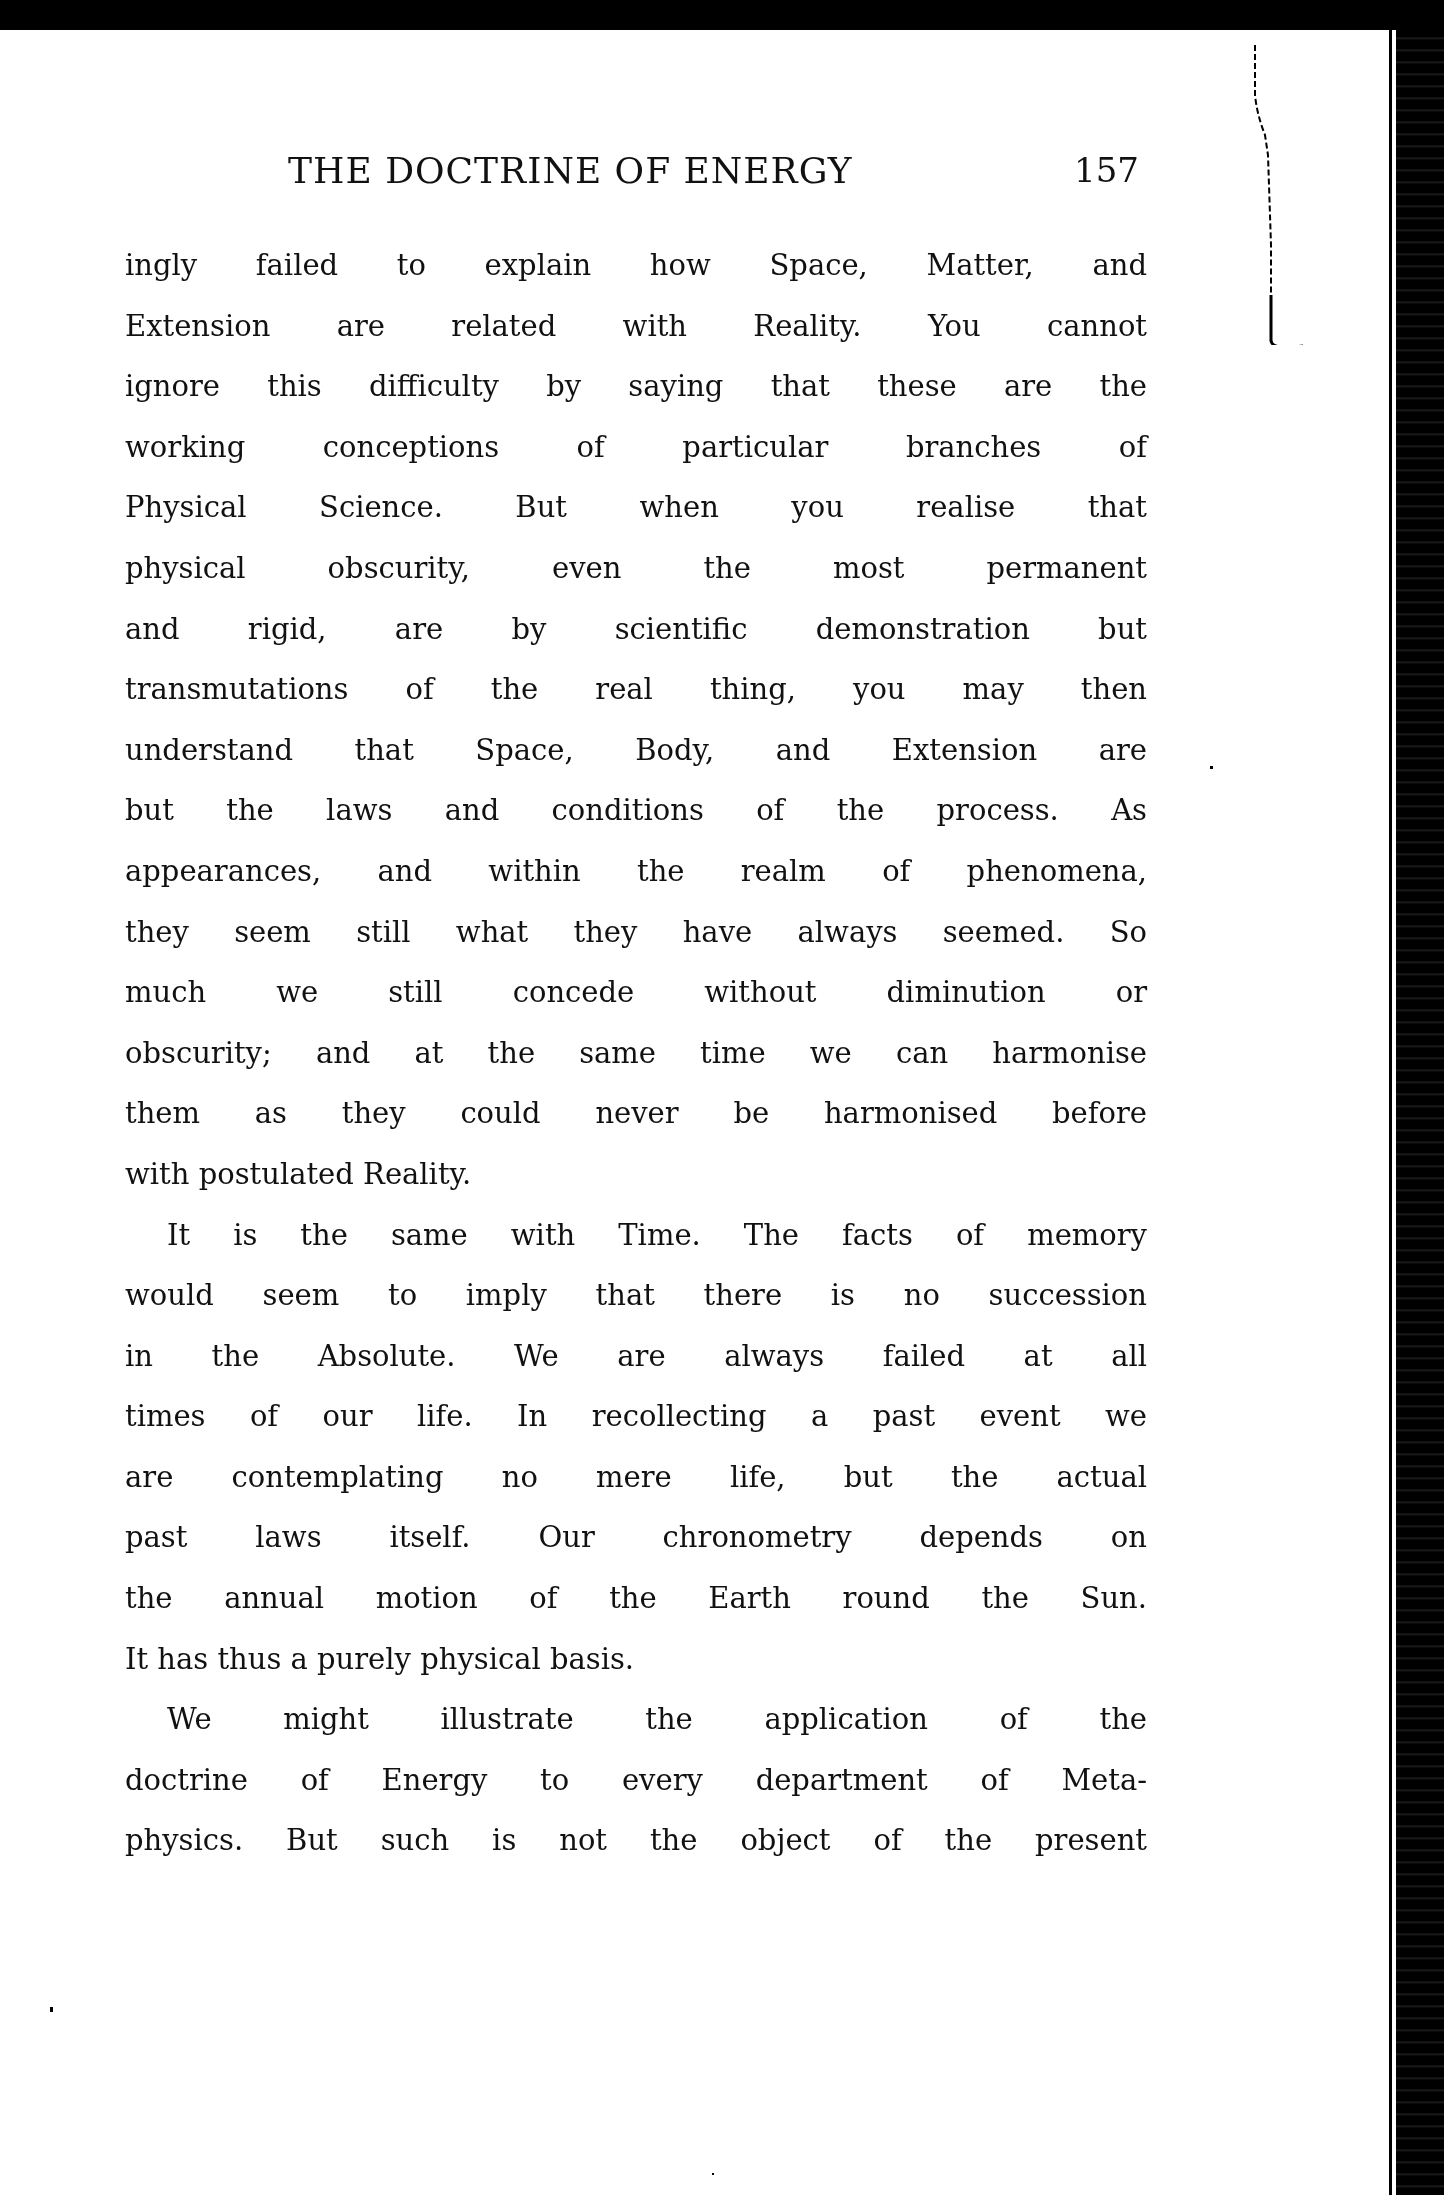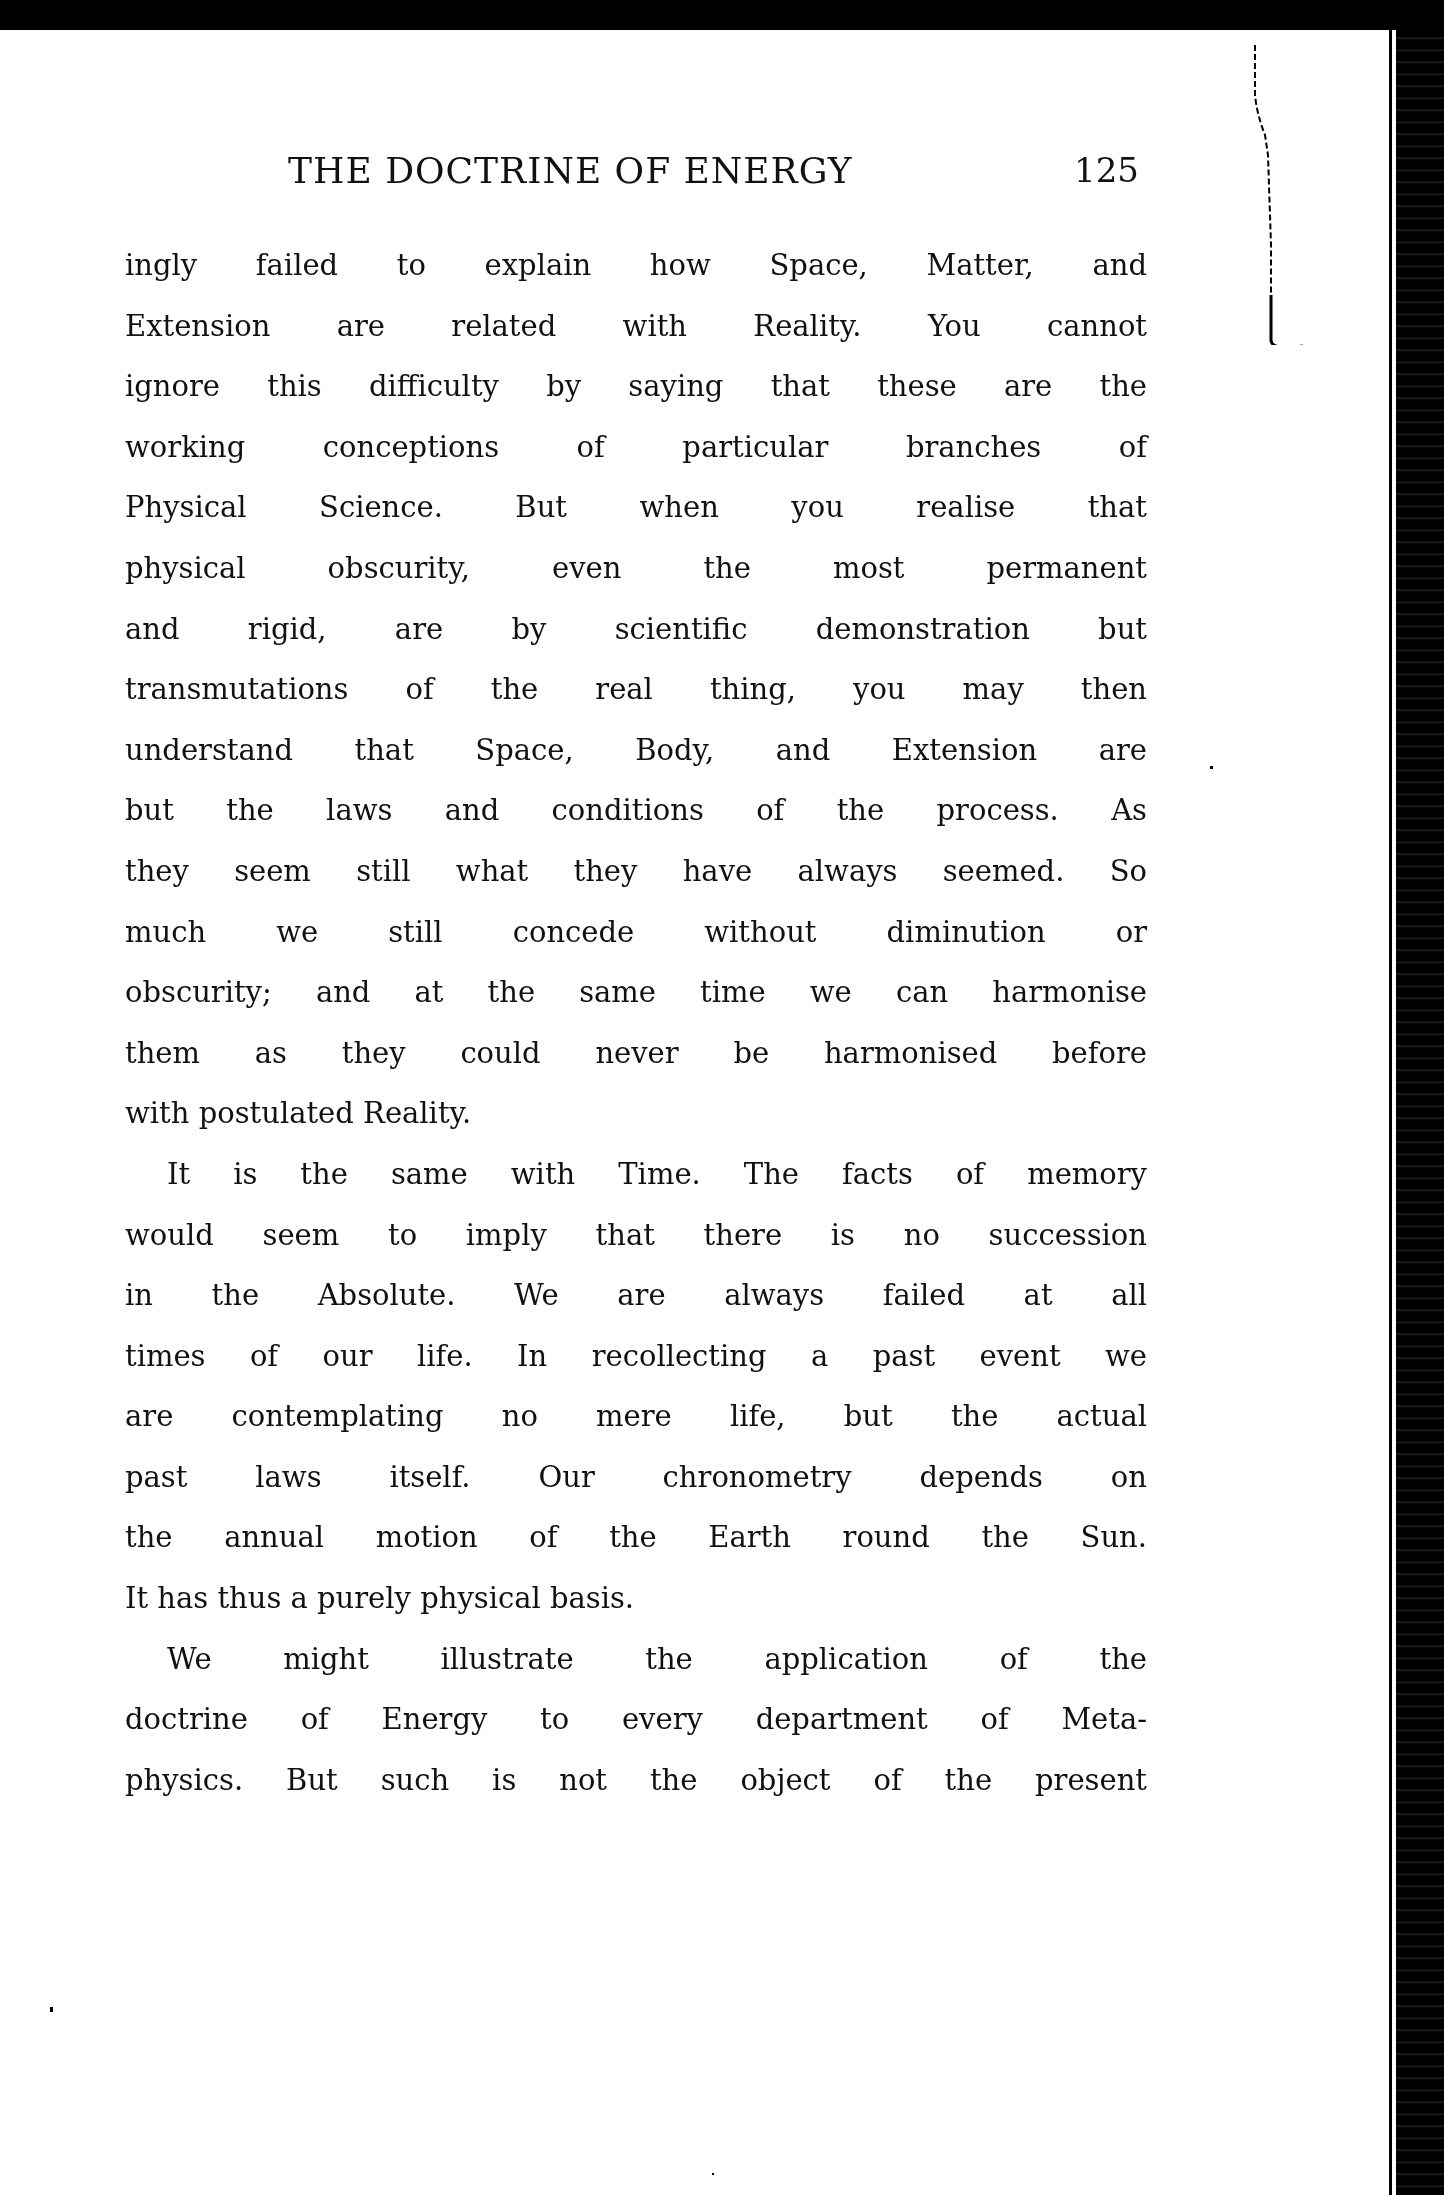--- a/index.html
+++ b/index.html
@@ -55,35 +55,36 @@
 <div class="right-rule"></div>
 <div class="right-band"></div>
 
 <svg class="margin-bracket" viewBox="0 0 50 300">
   <path d="M2 0 L2 50 Q4 70 12 90 L15 110 L18 200 L18 295 Q20 305 40 302 L60 301" fill="none" stroke="#000" stroke-width="2" stroke-dasharray="6 3"></path>
   <path d="M18 250 L18 296 Q20 304 40 302 L62 300" fill="none" stroke="#000" stroke-width="3"></path>
 </svg>
 
 <div class="running-head">
   <span class="running-title">THE DOCTRINE OF ENERGY</span>
-  <span class="page-number">125</span>
+  <span class="page-number">157</span>
 </div>
 
 <div class="body-text" id="body-text">
     <div>
       <span class="line">ingly failed to explain how Space, Matter, and</span>
       <span class="line">Extension are related with Reality.  You cannot</span>
       <span class="line">ignore this difficulty by saying that these are the</span>
       <span class="line">working conceptions of particular branches of</span>
       <span class="line">Physical Science.  But when you realise that</span>
       <span class="line">physical obscurity, even the most permanent</span>
       <span class="line">and rigid, are by scientific demonstration but</span>
       <span class="line">transmutations of the real thing, you may then</span>
       <span class="line">understand that Space, Body, and Extension are</span>
       <span class="line">but the laws and conditions of the process.  As</span>
+      <span class="line">appearances, and within the realm of phenomena,</span>
       <span class="line">they seem still what they have always seemed.  So</span>
       <span class="line">much we still concede without diminution or</span>
       <span class="line">obscurity; and at the same time we can harmonise</span>
       <span class="line">them as they could never be harmonised before</span>
       <span class="line last">with postulated Reality.</span>
     </div>
     <div>
       <span class="line indent">It is the same with Time.  The facts of memory</span>
       <span class="line">would seem to imply that there is no succession</span>
       <span class="line">in the Absolute.  We are always failed at all</span>

